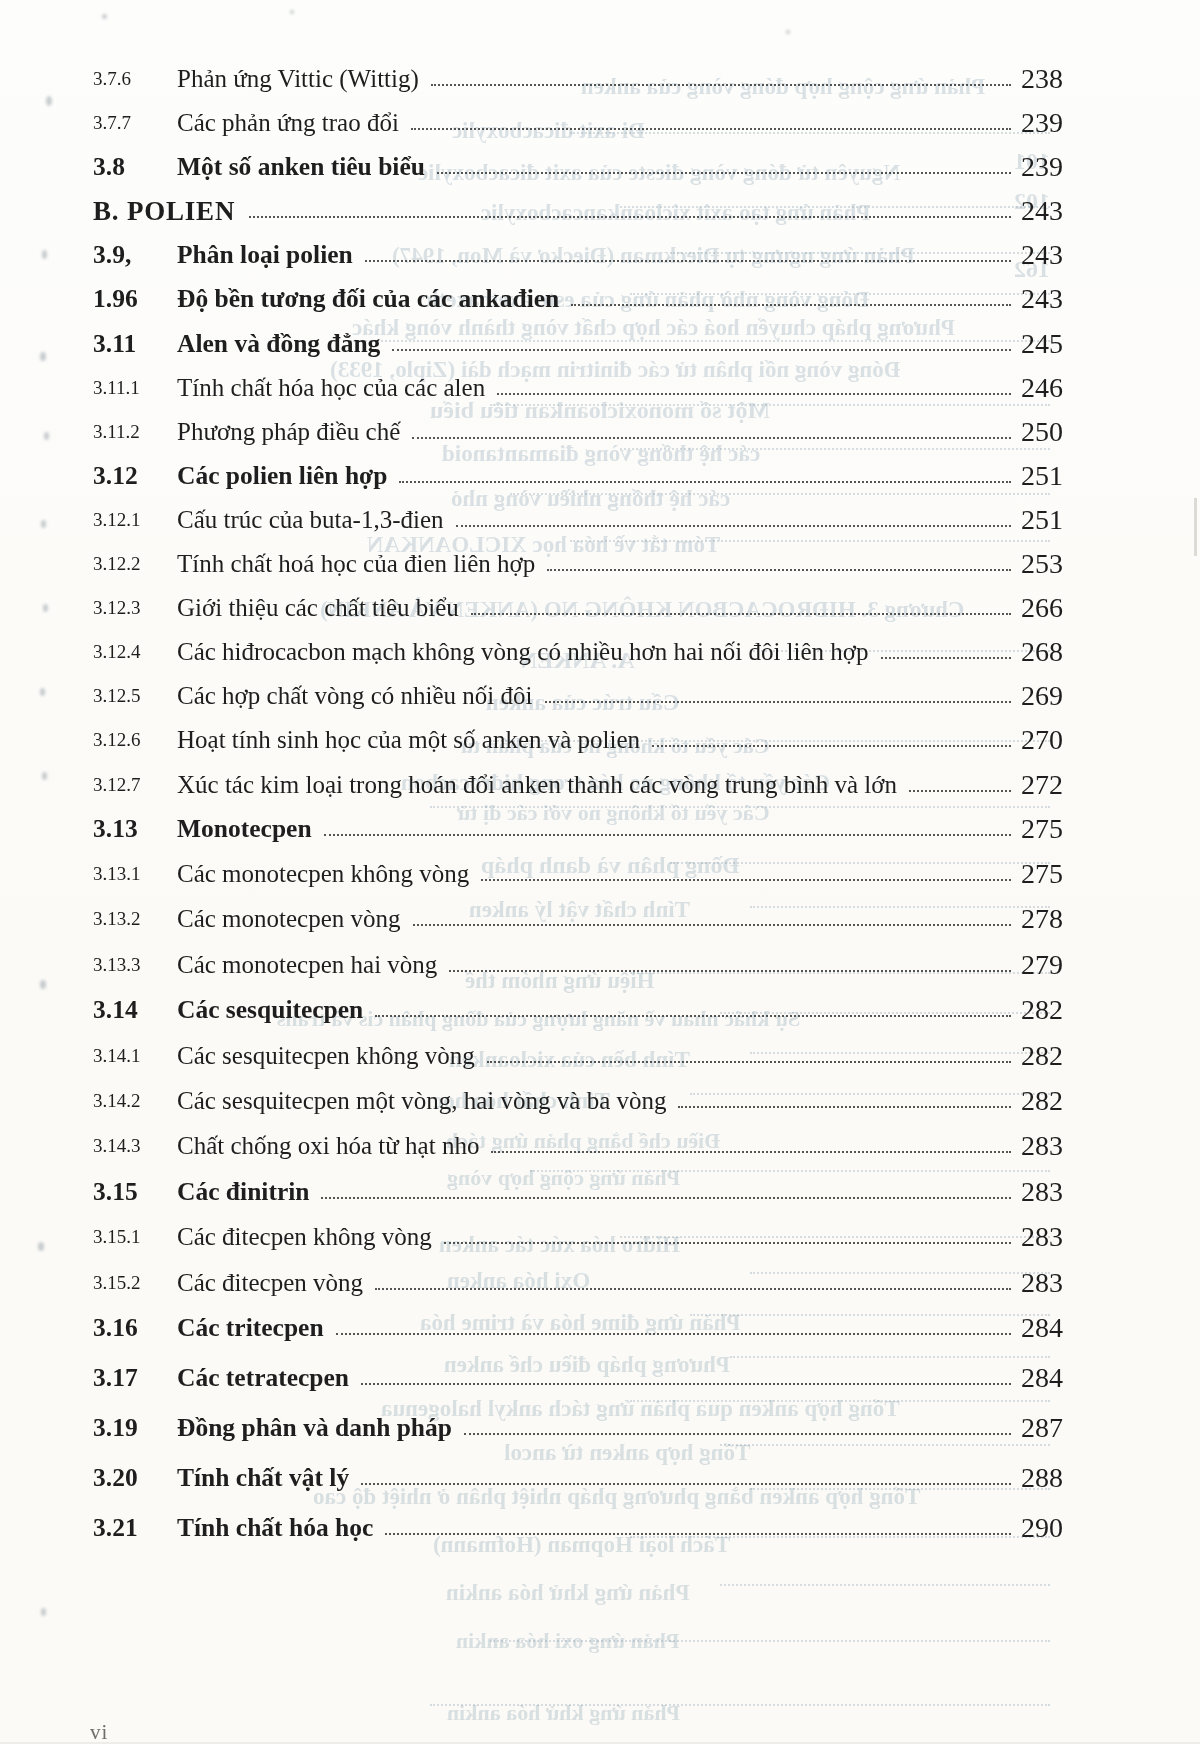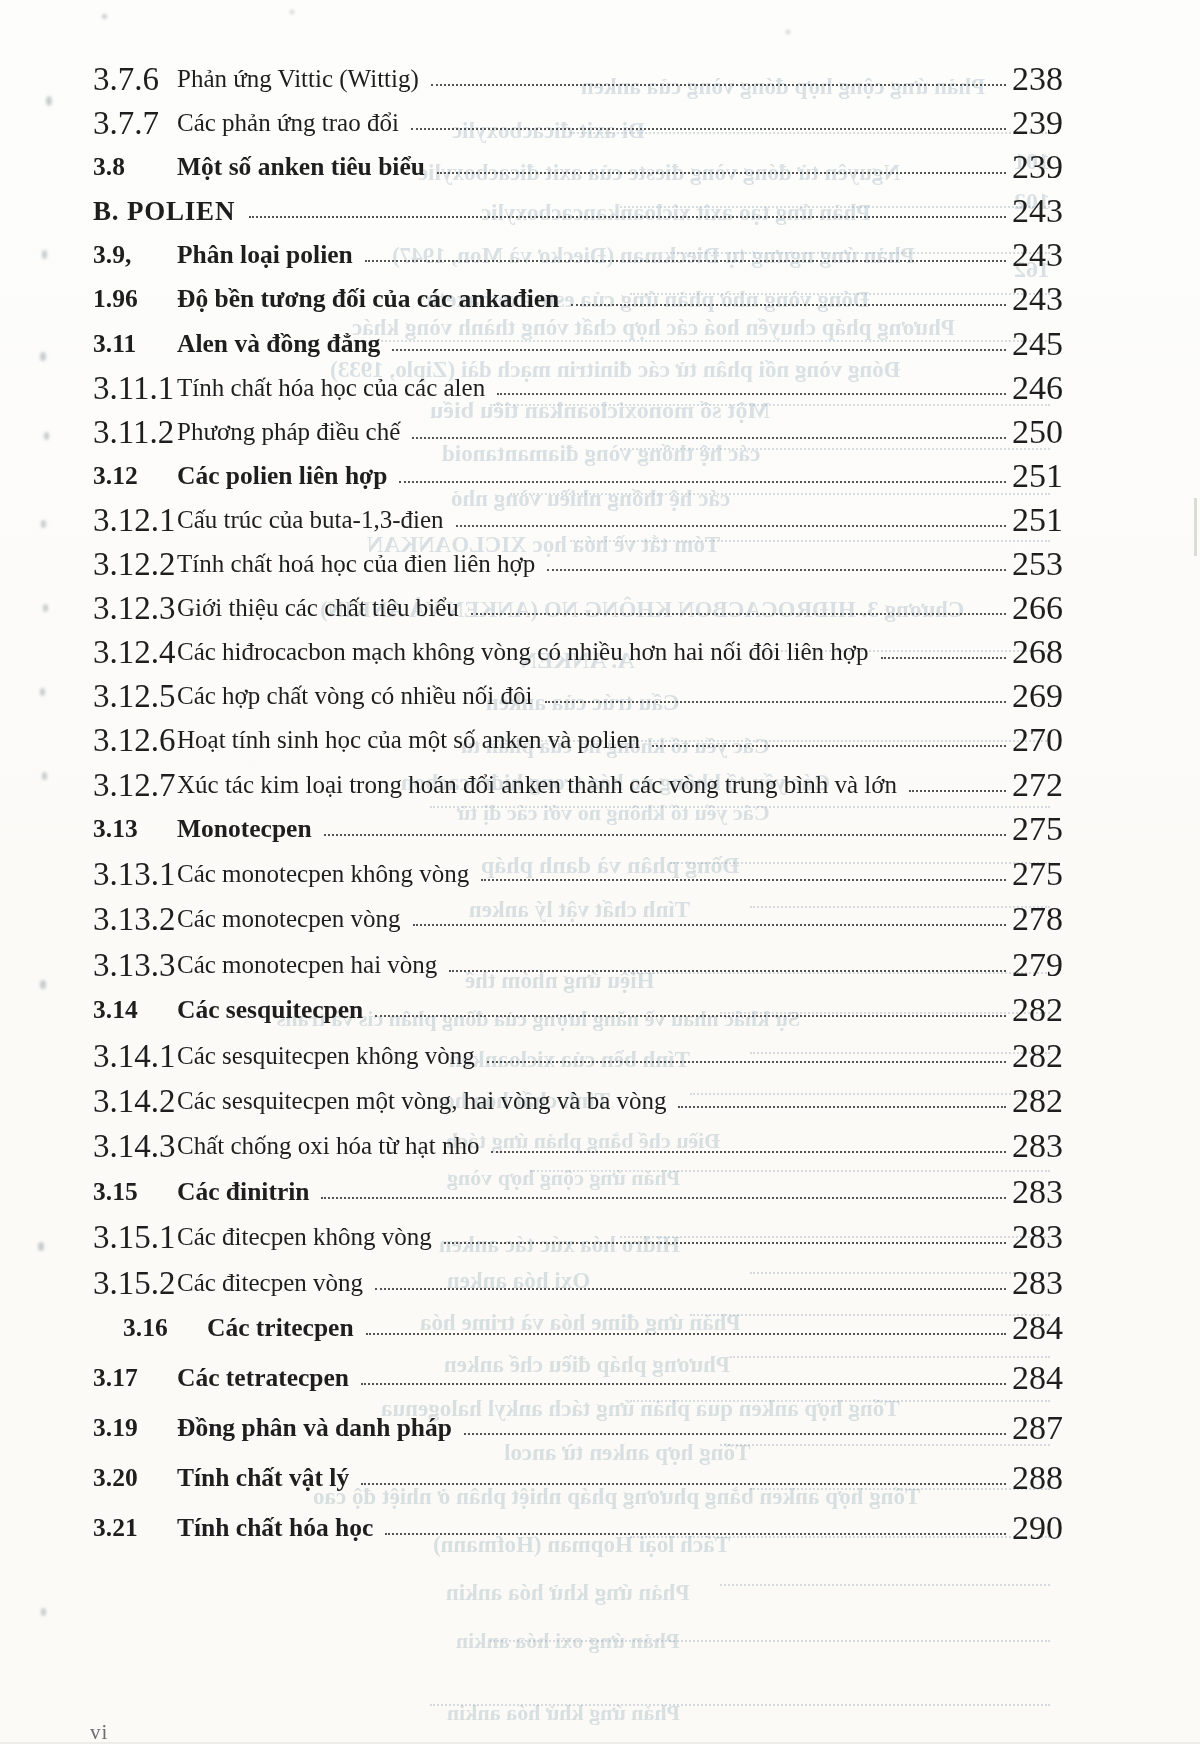--- a/index.html
+++ b/index.html
@@ -27,31 +27,31 @@
   .speck{position:absolute;background:#9aa4aa;border-radius:50%;filter:blur(1.4px);opacity:.55;}
   .edge-dash{position:absolute;background:#c8c8c2;opacity:.6;filter:blur(.6px);}
   .bottom-hairline{position:absolute;left:0;right:0;bottom:0;height:2px;background:rgba(0,0,0,.05);}
   
   .toc{position:absolute;left:93px;top:64px;width:970px;}
   .row{display:flex;align-items:flex-end;line-height:30px;}
   .row.s1{margin-bottom:14.1px;}
   .row.s2{margin-bottom:15.4px;}
   .row.s3{margin-bottom:20px;}
   .row.gap5{margin-top:5px;}
-  .row.gap4{margin-top:4px;margin-left:30px;}
-  .num{flex:0 0 84px;font-size:33px;}
+  .row.gap4{margin-top:4px;}
+  .num{flex:0 0 84px;font-size:19px;}
   .title{font-size:25px;padding-right:10px;white-space:nowrap;}
   .row.b .num,.row.b .title{font-weight:bold;font-size:25.5px;}
   .section-heading{font-size:27px;font-weight:bold;letter-spacing:.8px;padding-right:12px;white-space:nowrap;}
   .leader{
     flex:1 1 auto;min-width:10px;height:0;
     border-bottom:2.6px dotted rgba(48,48,48,.82);
     margin:0 6px 8px 2px;
   }
-  .pagenum{flex:0 0 auto;min-width:46px;text-align:right;font-size:34px;}
+  .pagenum{flex:0 0 auto;min-width:46px;text-align:right;font-size:28px;}
   
   .footer{
     position:absolute;left:90px;top:1720px;
     font-size:21px;color:#4a4a4a;opacity:.8;letter-spacing:1px;
   }
 </style>
 </head>
 <body>
 
 <div class="page">

